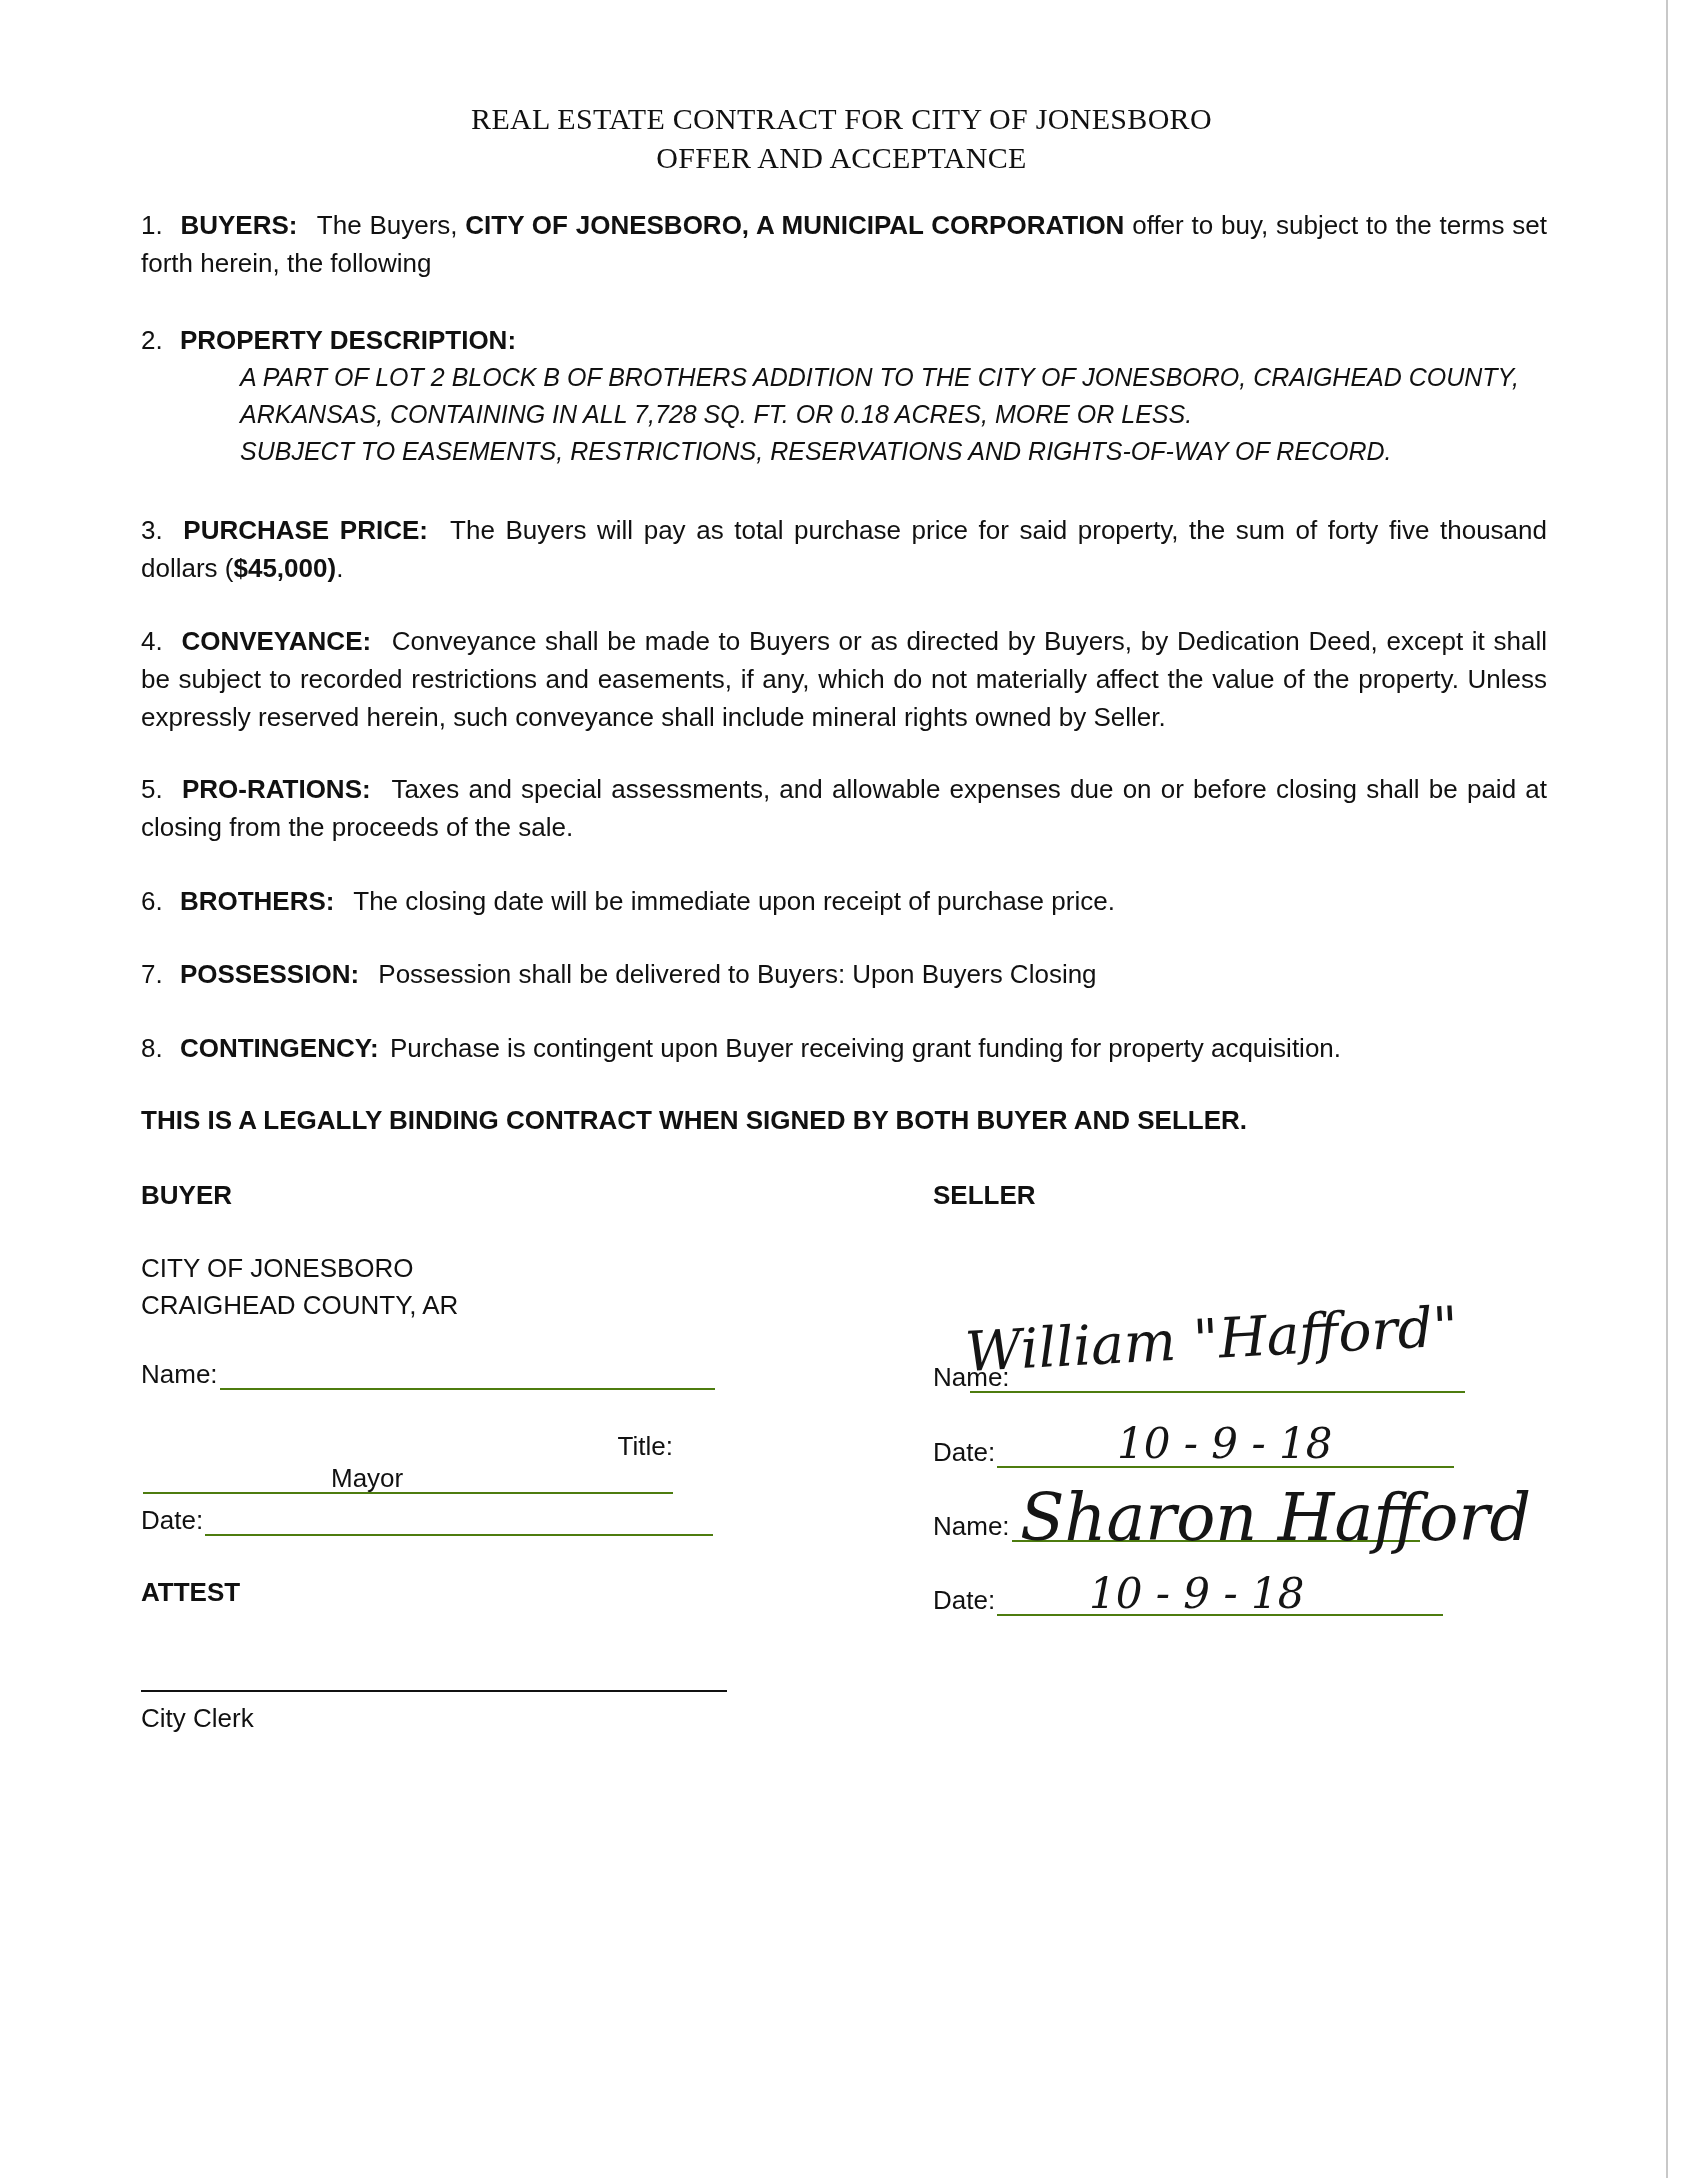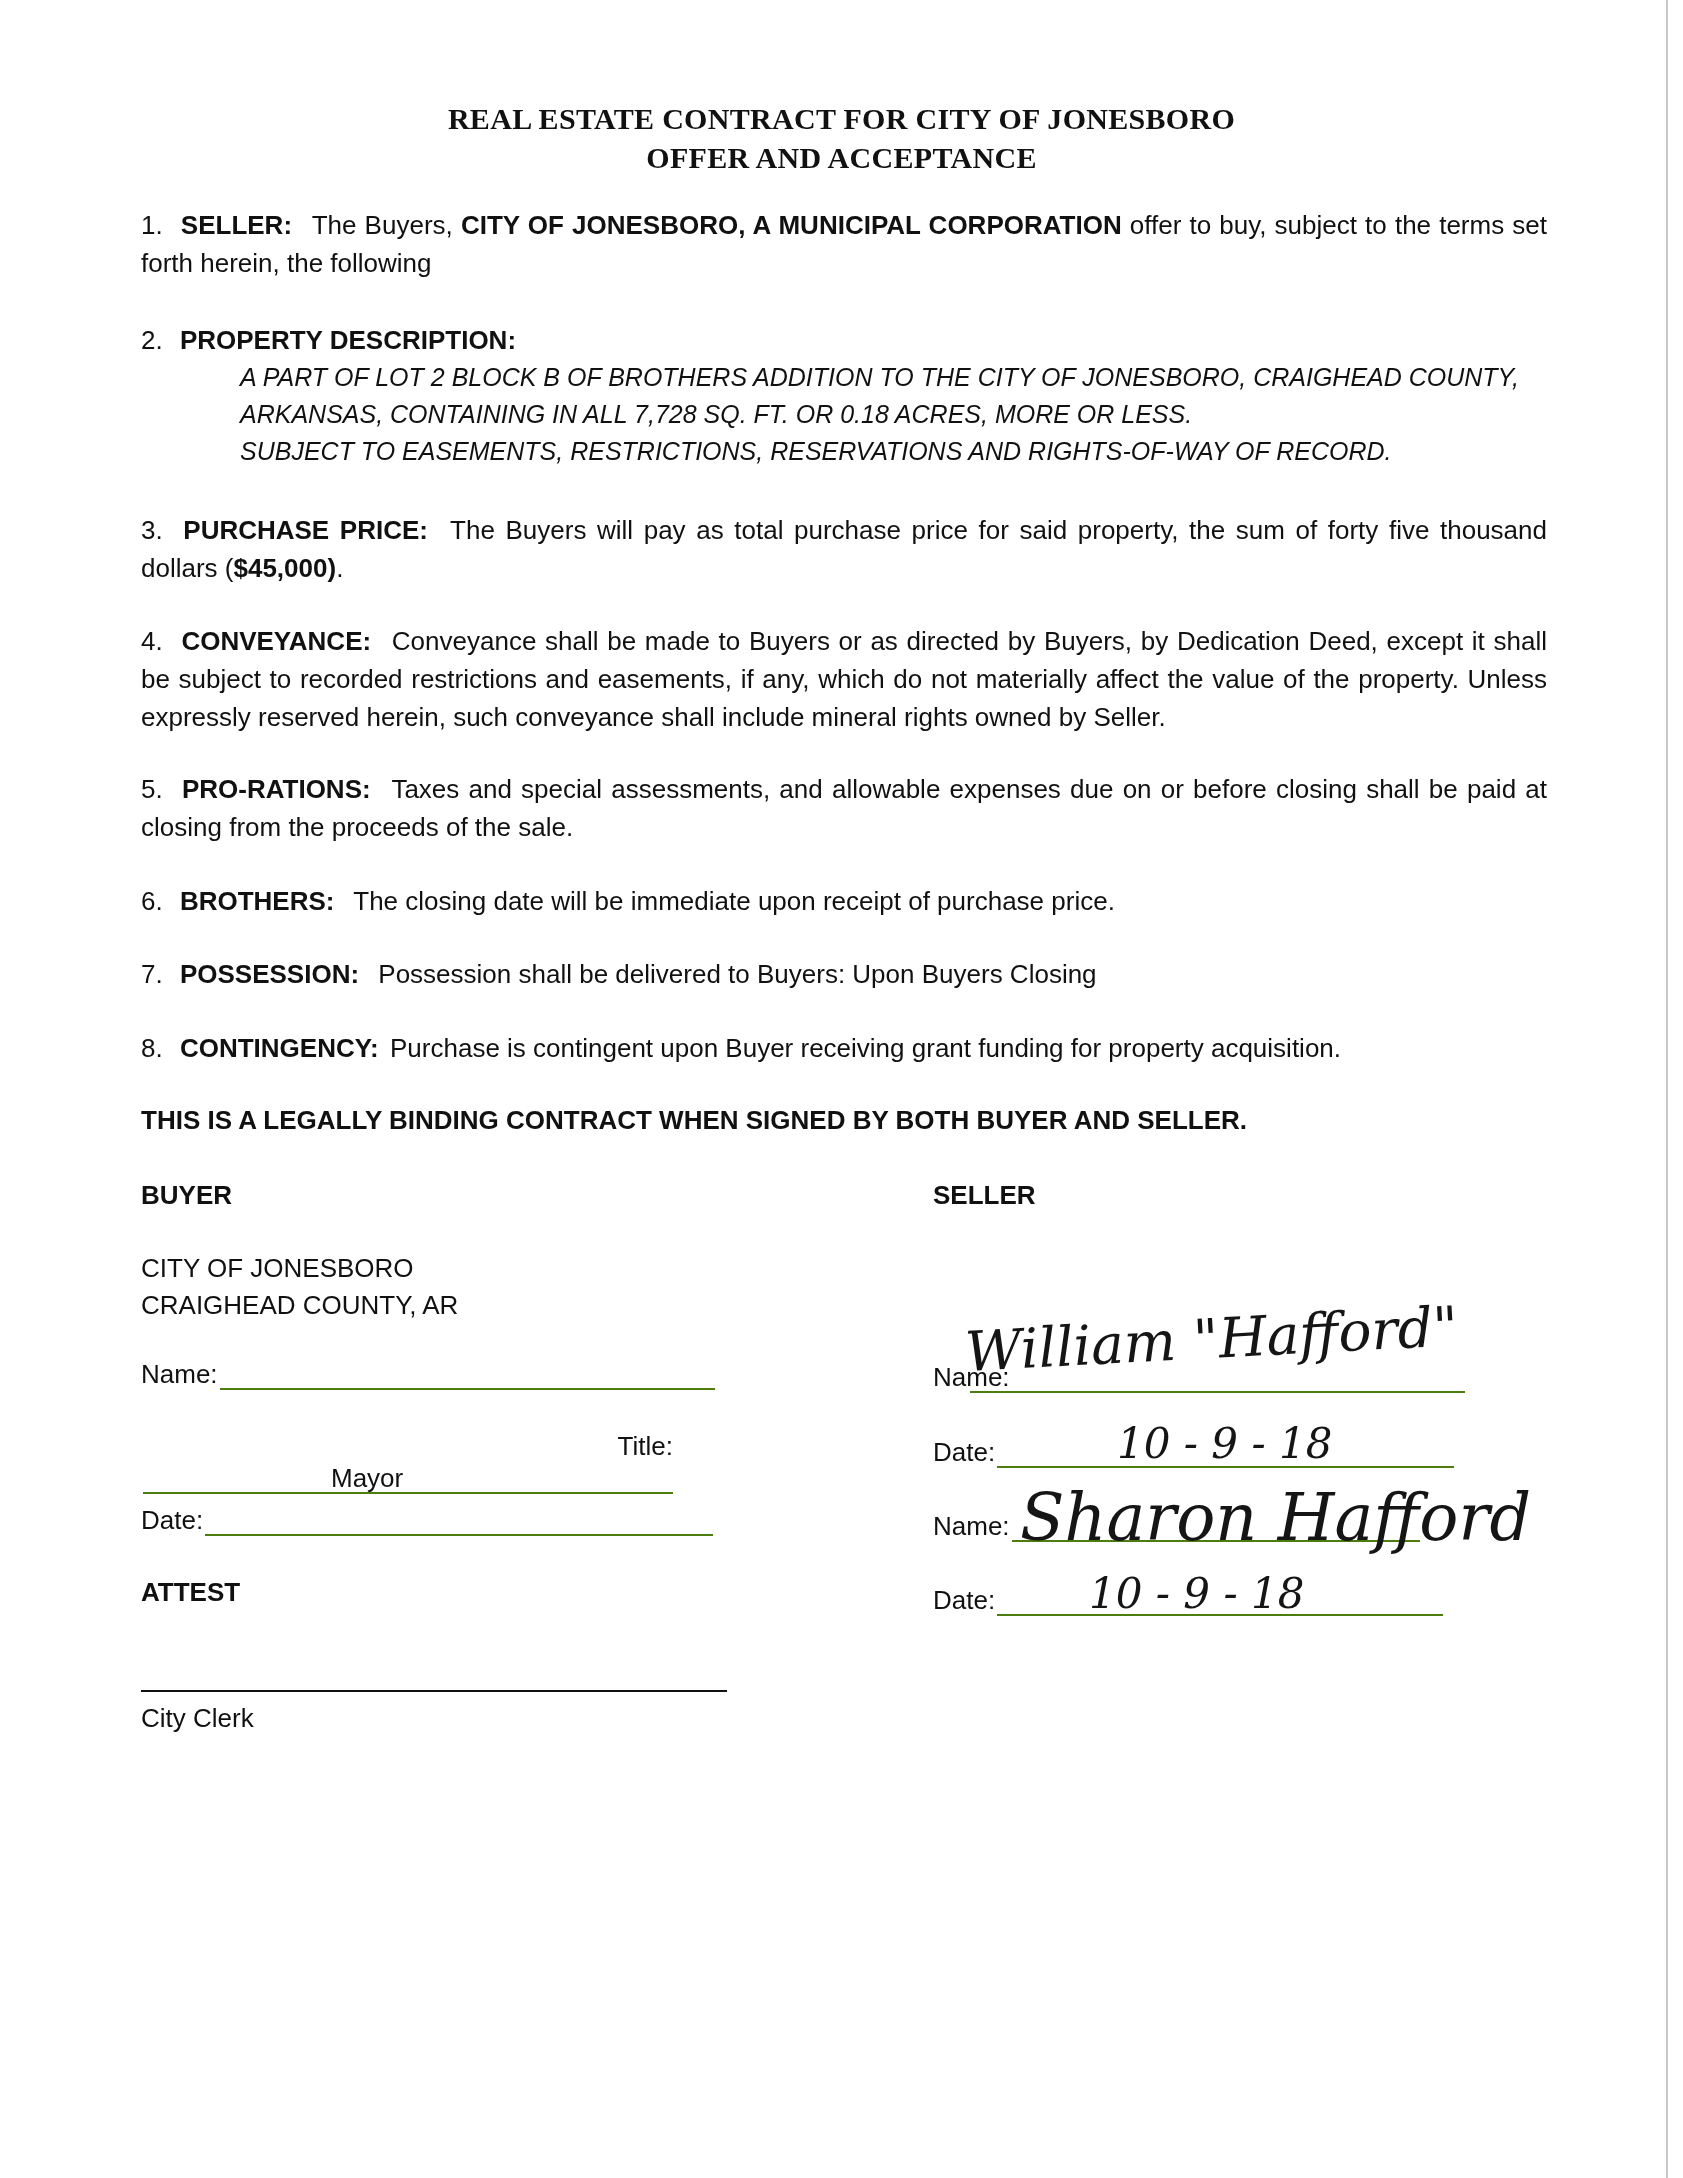--- a/index.html
+++ b/index.html
@@ -22,21 +22,21 @@
       width: 2px;
       height: 2178px;
       background: #c8c8c8;
     }
     .title {
       position: absolute;
       left: 0;
       width: 1683px;
       text-align: center;
       font-family: "Liberation Serif", serif;
-      font-weight: bold;
+      font-weight: normal;
       font-size: 30px;
       letter-spacing: 0.3px;
     }
     .title.l1 { top: 102px; }
     .title.l2 { top: 141px; }
 
     .para {
       position: absolute;
       left: 141px;
       width: 1406px;
@@ -103,21 +103,21 @@
 </head>
 <body>
 
 <div class="page-edge"></div>
 
 <div class="title l1">REAL ESTATE CONTRACT FOR CITY OF JONESBORO</div>
 <div class="title l2">OFFER AND ACCEPTANCE</div>
 
 <div class="para" style="top:206px;">
   <span class="num">1.</span>
-  <span class="lbl">SELLER:</span>
+  <span class="lbl">BUYERS:</span>
   <span>The Buyers,</span>
   <b>CITY OF JONESBORO, A MUNICIPAL CORPORATION</b>
   <span>offer to buy, subject to the terms set forth herein, the following</span>
 </div>
 
 <div class="para" style="top:321px;">
   <span class="num">2.</span>
   <span class="lbl">PROPERTY DESCRIPTION:</span>
 </div>
 <div class="desc" style="top:358px;">A PART OF LOT 2 BLOCK B OF BROTHERS ADDITION TO THE CITY OF JONESBORO, CRAIGHEAD COUNTY,</div>

